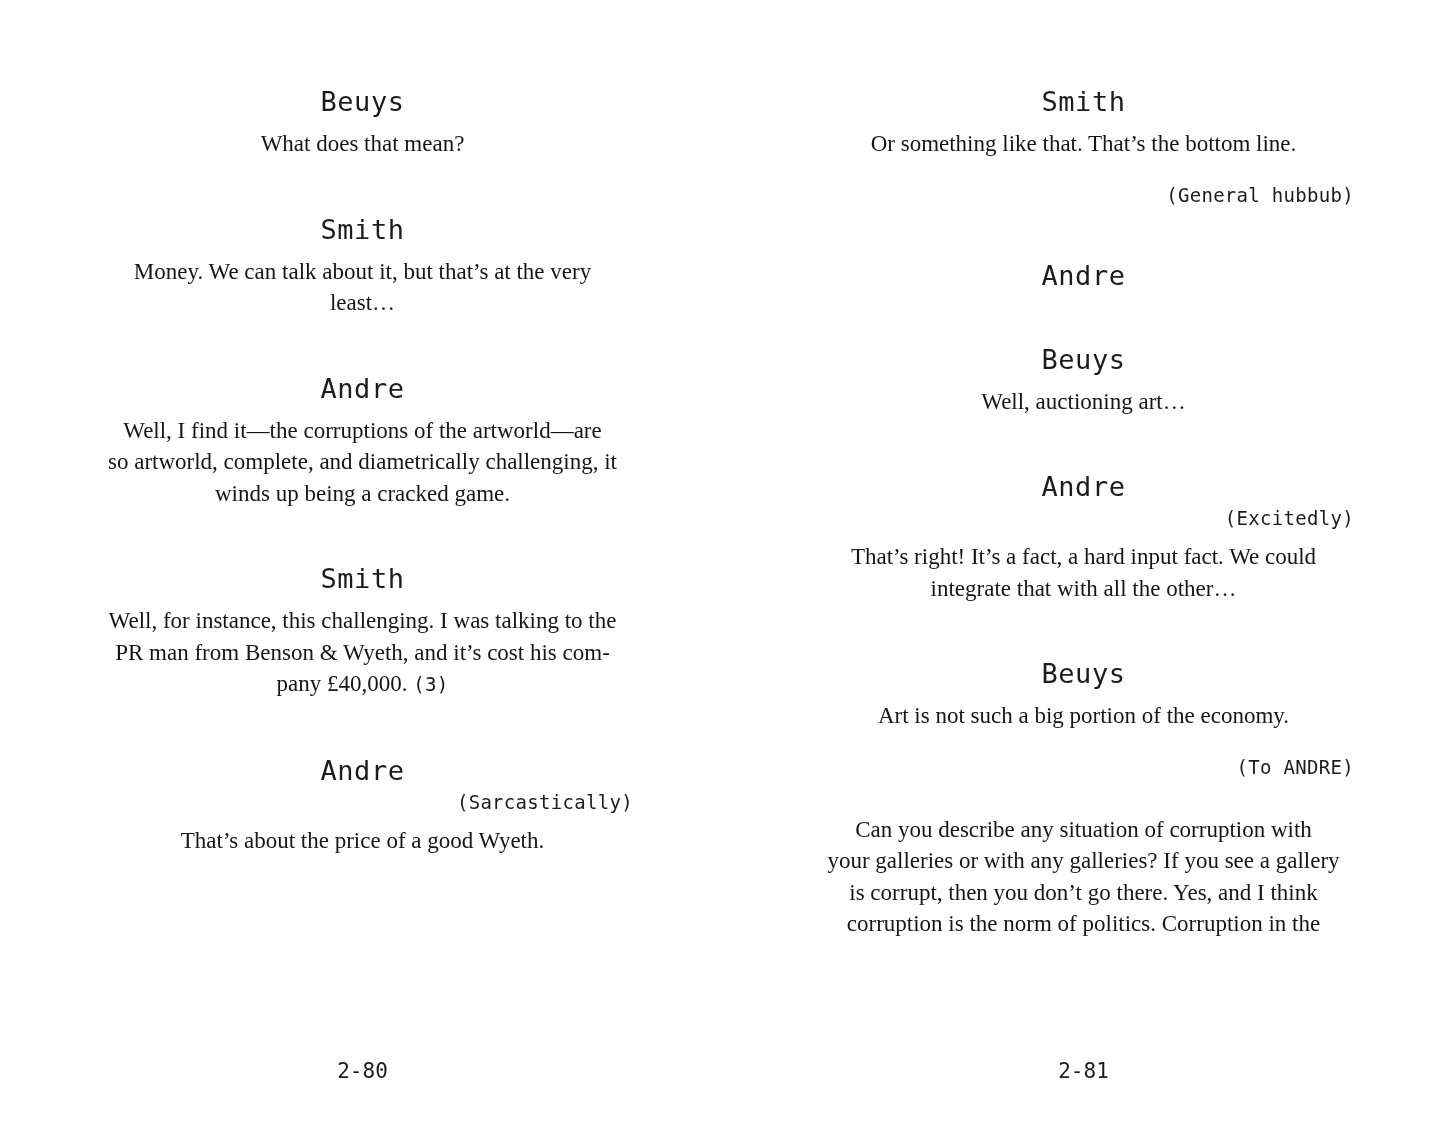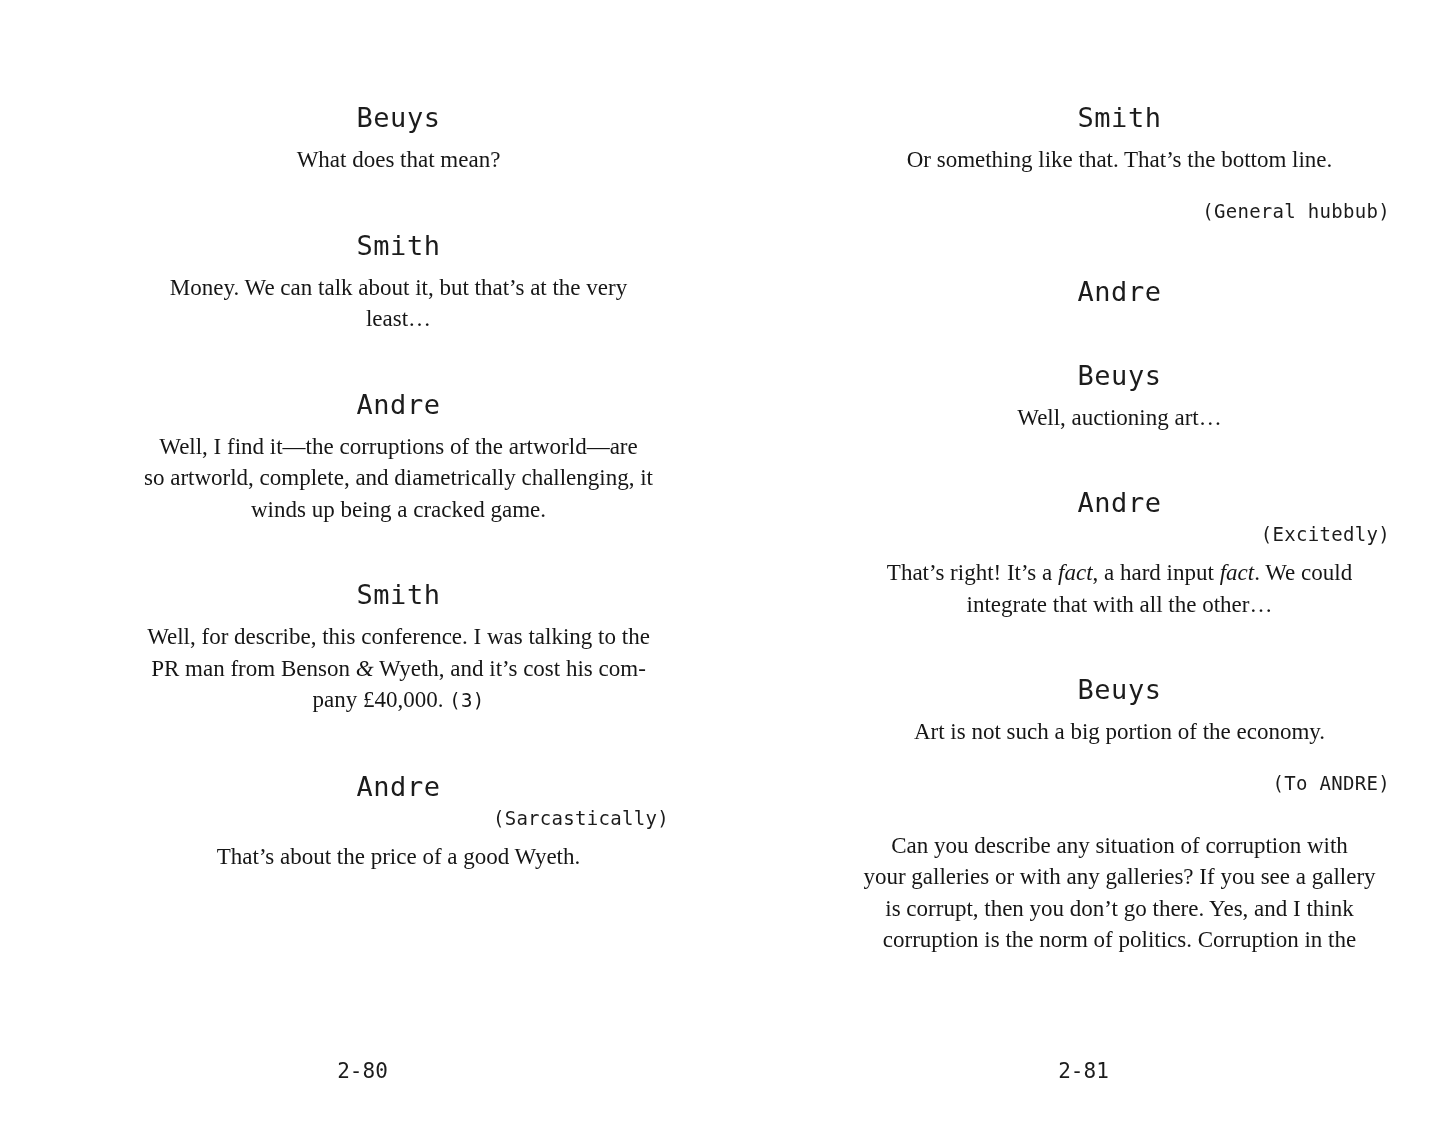--- a/index.html
+++ b/index.html
@@ -11,23 +11,22 @@
     position: relative;
     width: 1445px;
     height: 1144px;
     background: #ffffff;
     color: #1a1a1a;
     font-family: "Liberation Serif", serif;
     overflow: hidden;
   }
   .page-body {
     position: absolute;
-    top: 104px;
+    top: 88px;
     width: 541px;
-    margin-left: 36px;
   }
   #page-left .page-body { left: 92px; }
   #page-right .page-body { left: 813px; }
 
   .page-body > * { margin: 0; padding: 0; font-weight: 400; }
 
   .block-speaker {
     font-family: "DejaVu Sans Mono", monospace;
     font-size: 27px;
     line-height: 28px;
@@ -52,21 +51,21 @@
   .block-dialogue {
     font-size: 23px;
     line-height: 31.5px;
     margin-top: 12px;
     white-space: nowrap;
     color: #161616;
     text-align: center;
   }
   .block-dialogue.wide { margin-top: 36px; }
 
-  .it { font-style: italic; }
+  .it { }
   .mono-inline {
     font-family: "DejaVu Sans Mono", monospace;
     font-size: 19px;
     letter-spacing: 0.3px;
   }
 
   .page-number {
     position: absolute;
     top: 1057px;
     width: 541px;
@@ -86,21 +85,21 @@
 
   <section class="page" id="page-left">
     <div class="page-body">
         <h2 class="block-speaker">Beuys</h2>
         <p class="block-dialogue"><span>What does that mean?</span></p>
         <h2 class="block-speaker">Smith</h2>
         <p class="block-dialogue"><span>Money. We can talk about it, but that’s at the very</span><br><span>least…</span></p>
         <h2 class="block-speaker">Andre</h2>
         <p class="block-dialogue"><span>Well, I find it—the corruptions of the artworld—are</span><br><span>so artworld, complete, and diametrically challenging, it</span><br><span>winds up being a cracked game.</span></p>
         <h2 class="block-speaker">Smith</h2>
-        <p class="block-dialogue"><span>Well, for describe, this conference. I was talking to the</span><br><span>PR man from Benson </span><span class="it">&amp;</span><span> Wyeth, and it’s cost his com-</span><br><span>pany £40,000. </span><span class="mono-inline">(3)</span></p>
+        <p class="block-dialogue"><span>Well, for instance, this challenging. I was talking to the</span><br><span>PR man from Benson </span><span class="it">&amp;</span><span> Wyeth, and it’s cost his com-</span><br><span>pany £40,000. </span><span class="mono-inline">(3)</span></p>
         <h2 class="block-speaker">Andre</h2>
         <div class="block-direction">(Sarcastically)</div>
         <p class="block-dialogue"><span>That’s about the price of a good Wyeth.</span></p>
       </div>
     <div class="page-number">2-80</div>
   </section>
 
   <section class="page" id="page-right">
     <div class="page-body">
         <h2 class="block-speaker">Smith</h2>

